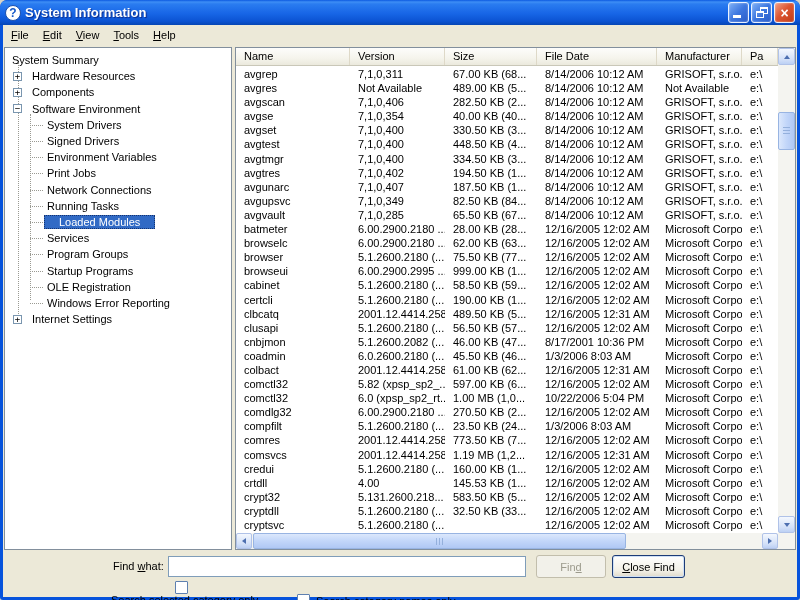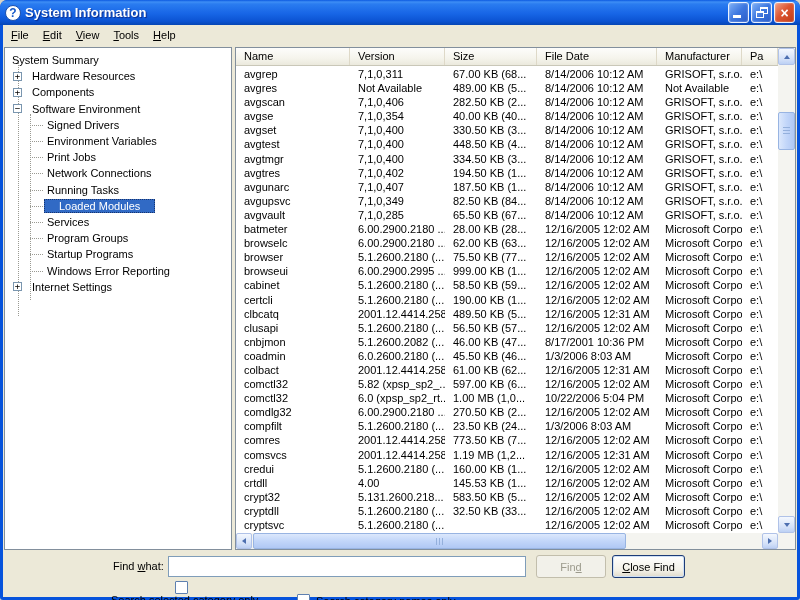--- a/index.html
+++ b/index.html
@@ -123,20 +123,23 @@
           </div>
           <div class="trow root">
             <span class="expander">+</span>
             <span class="tlabel">Components</span>
           </div>
           <div class="trow root">
             <span class="expander">−</span>
             <span class="tlabel">Software Environment</span>
           </div>
           <div class="trow child">
+            <span class="tlabel">System Drivers</span>
+          </div>
+          <div class="trow child">
             <span class="tlabel">Signed Drivers</span>
           </div>
           <div class="trow child">
             <span class="tlabel">Environment Variables</span>
           </div>
           <div class="trow child">
             <span class="tlabel">Print Jobs</span>
           </div>
           <div class="trow child">
             <span class="tlabel">Network Connections</span>
@@ -148,20 +151,23 @@
             <span class="tlabel sel">Loaded Modules</span>
           </div>
           <div class="trow child">
             <span class="tlabel">Services</span>
           </div>
           <div class="trow child">
             <span class="tlabel">Program Groups</span>
           </div>
           <div class="trow child">
             <span class="tlabel">Startup Programs</span>
+          </div>
+          <div class="trow child">
+            <span class="tlabel">OLE Registration</span>
           </div>
           <div class="trow child">
             <span class="tlabel">Windows Error Reporting</span>
           </div>
           <div class="trow root">
             <span class="expander">+</span>
             <span class="tlabel">Internet Settings</span>
           </div>
         </div>
     </div>

